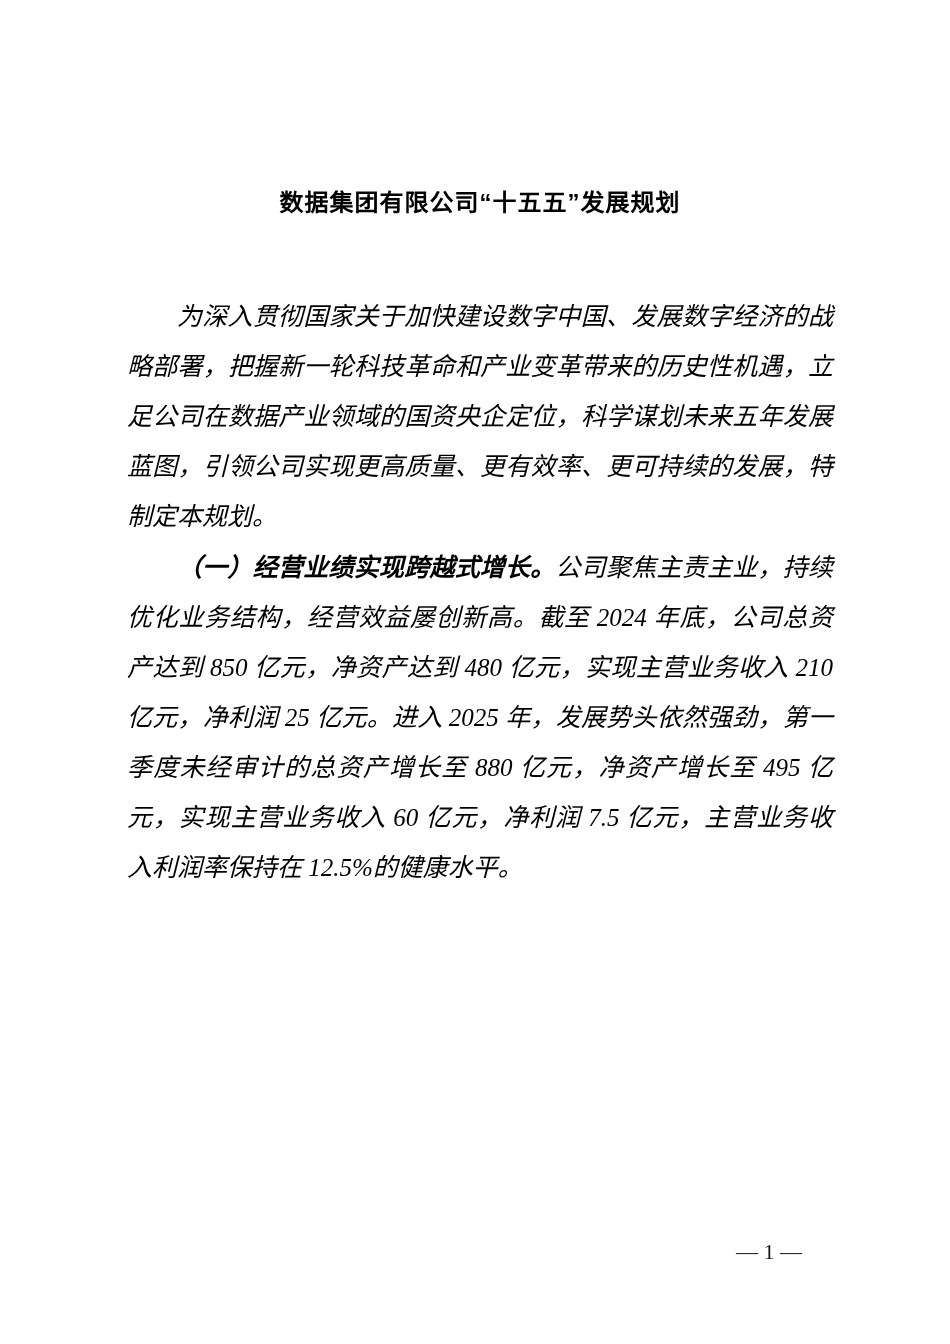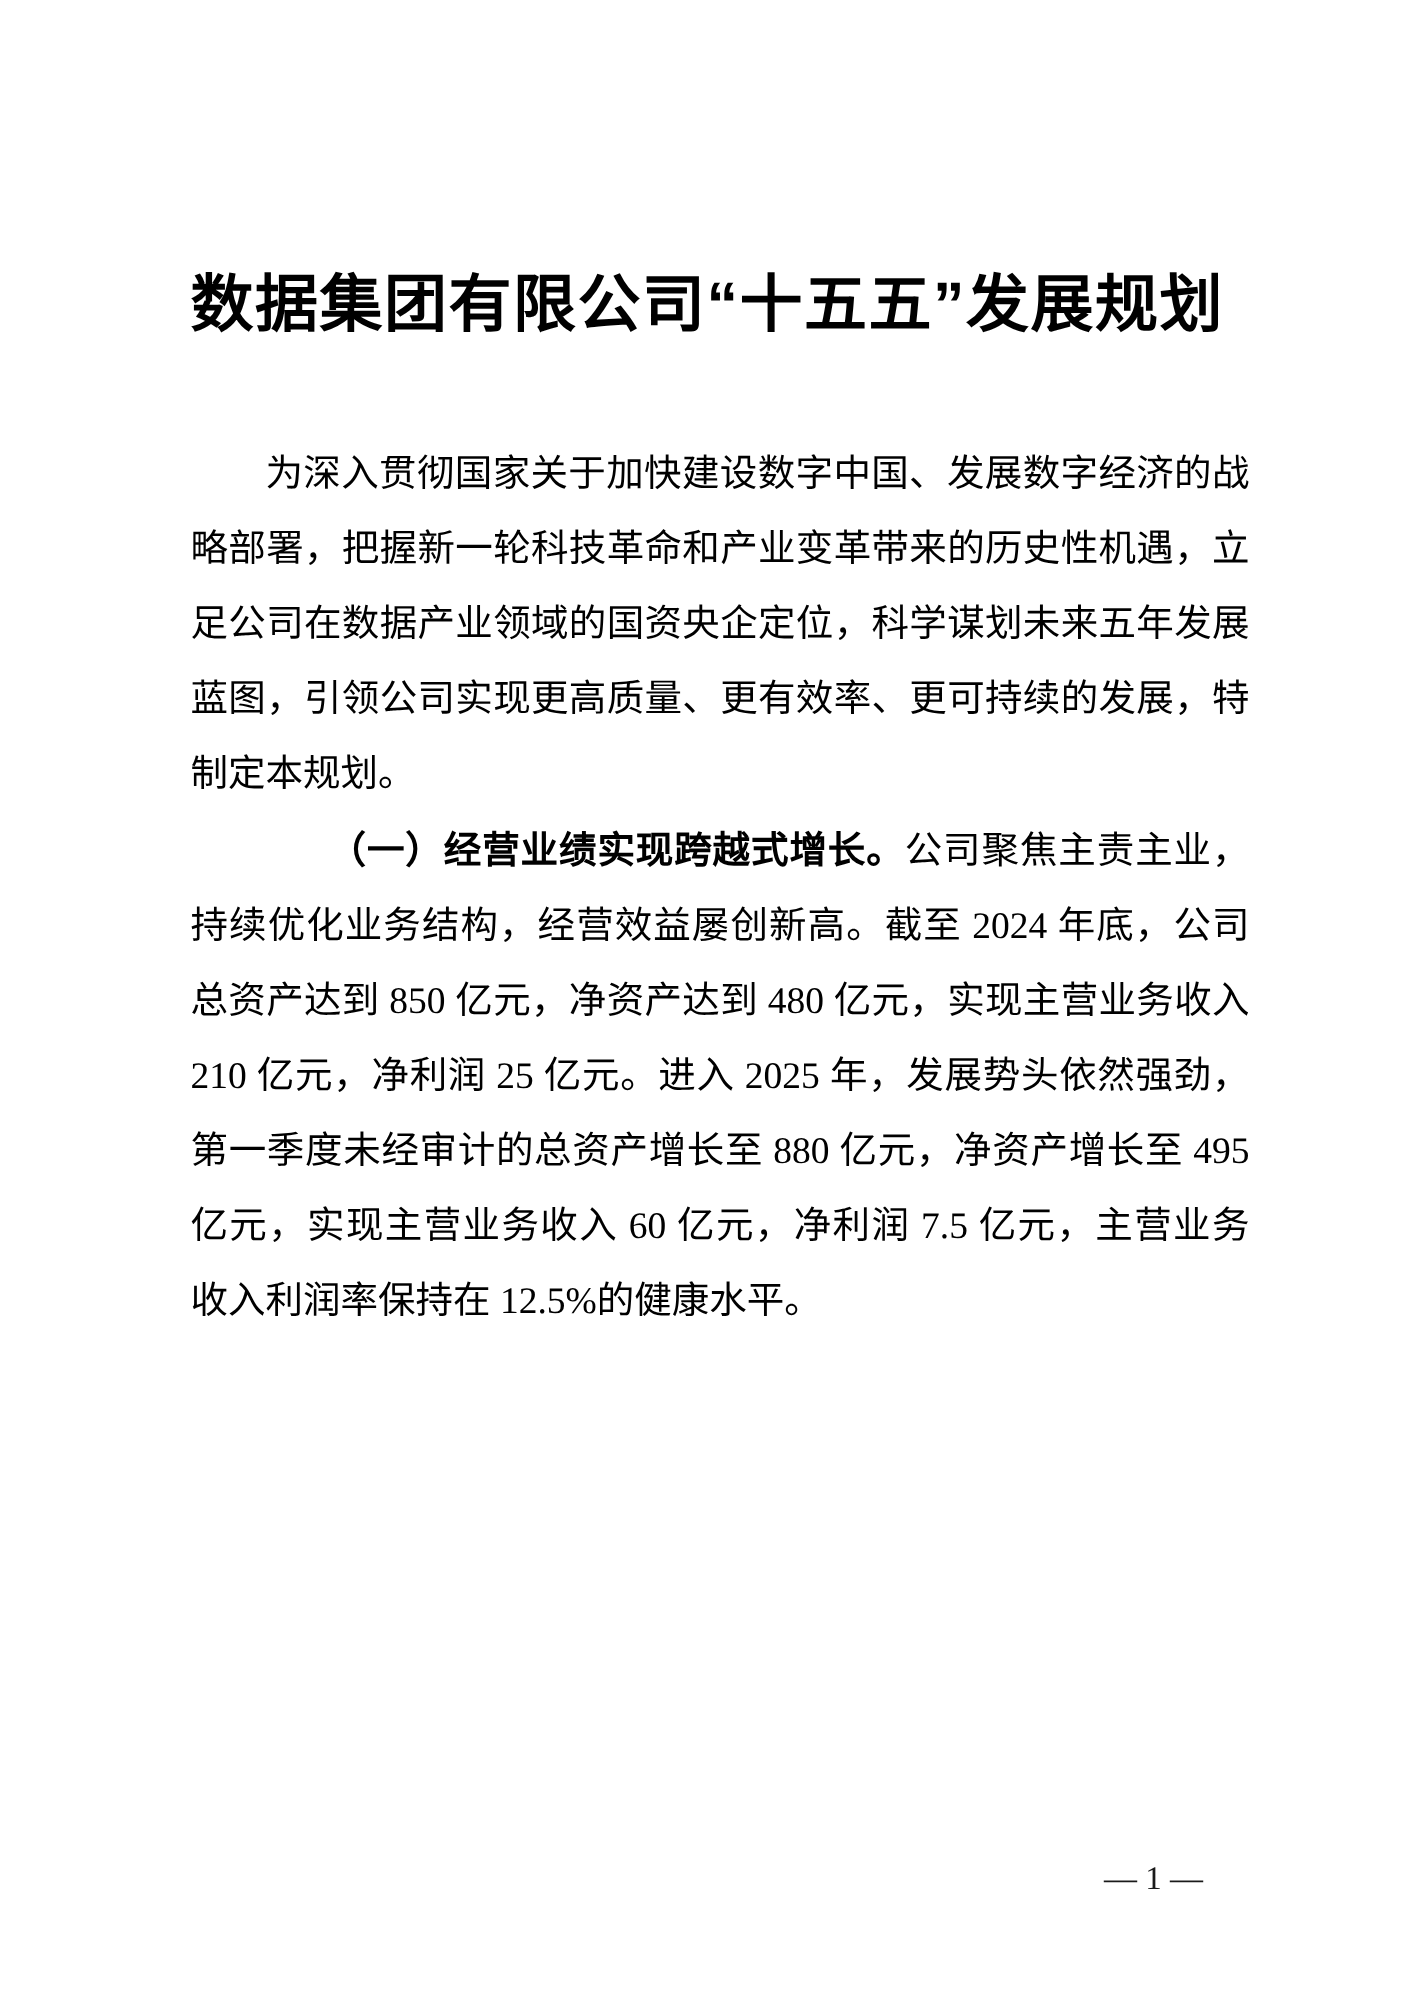--- a/index.html
+++ b/index.html
@@ -18,49 +18,49 @@
   }
   .content {
     position: absolute;
     left: 127px;
     width: 706px;
     top: 0;
   }
   .doc-title {
     margin: 0;
     padding-top: 180px;
-    text-align: left;
+    text-align: center;
     font-family: "Liberation Sans", sans-serif;
     font-weight: bold;
-    font-size: 42px;
+    font-size: 24px;
     line-height: 46px;
     letter-spacing: 1px;
   }
   .body-text {
     margin-top: 66px;
     font-size: 25px;
     line-height: 50px;
     text-align: justify;
+    font-style: italic;
   }
   .body-text p {
     margin: 0;
     text-indent: 2em;
   }
   .section-heading {
     margin: 0;
     text-indent: 2em;
     font-family: "Liberation Sans", sans-serif;
     font-weight: bold;
     font-size: 25px;
     line-height: 50px;
   }
   .lead-bold {
     font-family: "Liberation Sans", sans-serif;
     font-weight: bold;
-    margin-left: 42px;
   }
   .page-footer {
     position: absolute;
     right: 148px;
     bottom: 80px;
     font-size: 22px;
     line-height: 24px;
     color: #1a1a1a;
     font-family: "Liberation Serif", serif;
   }

